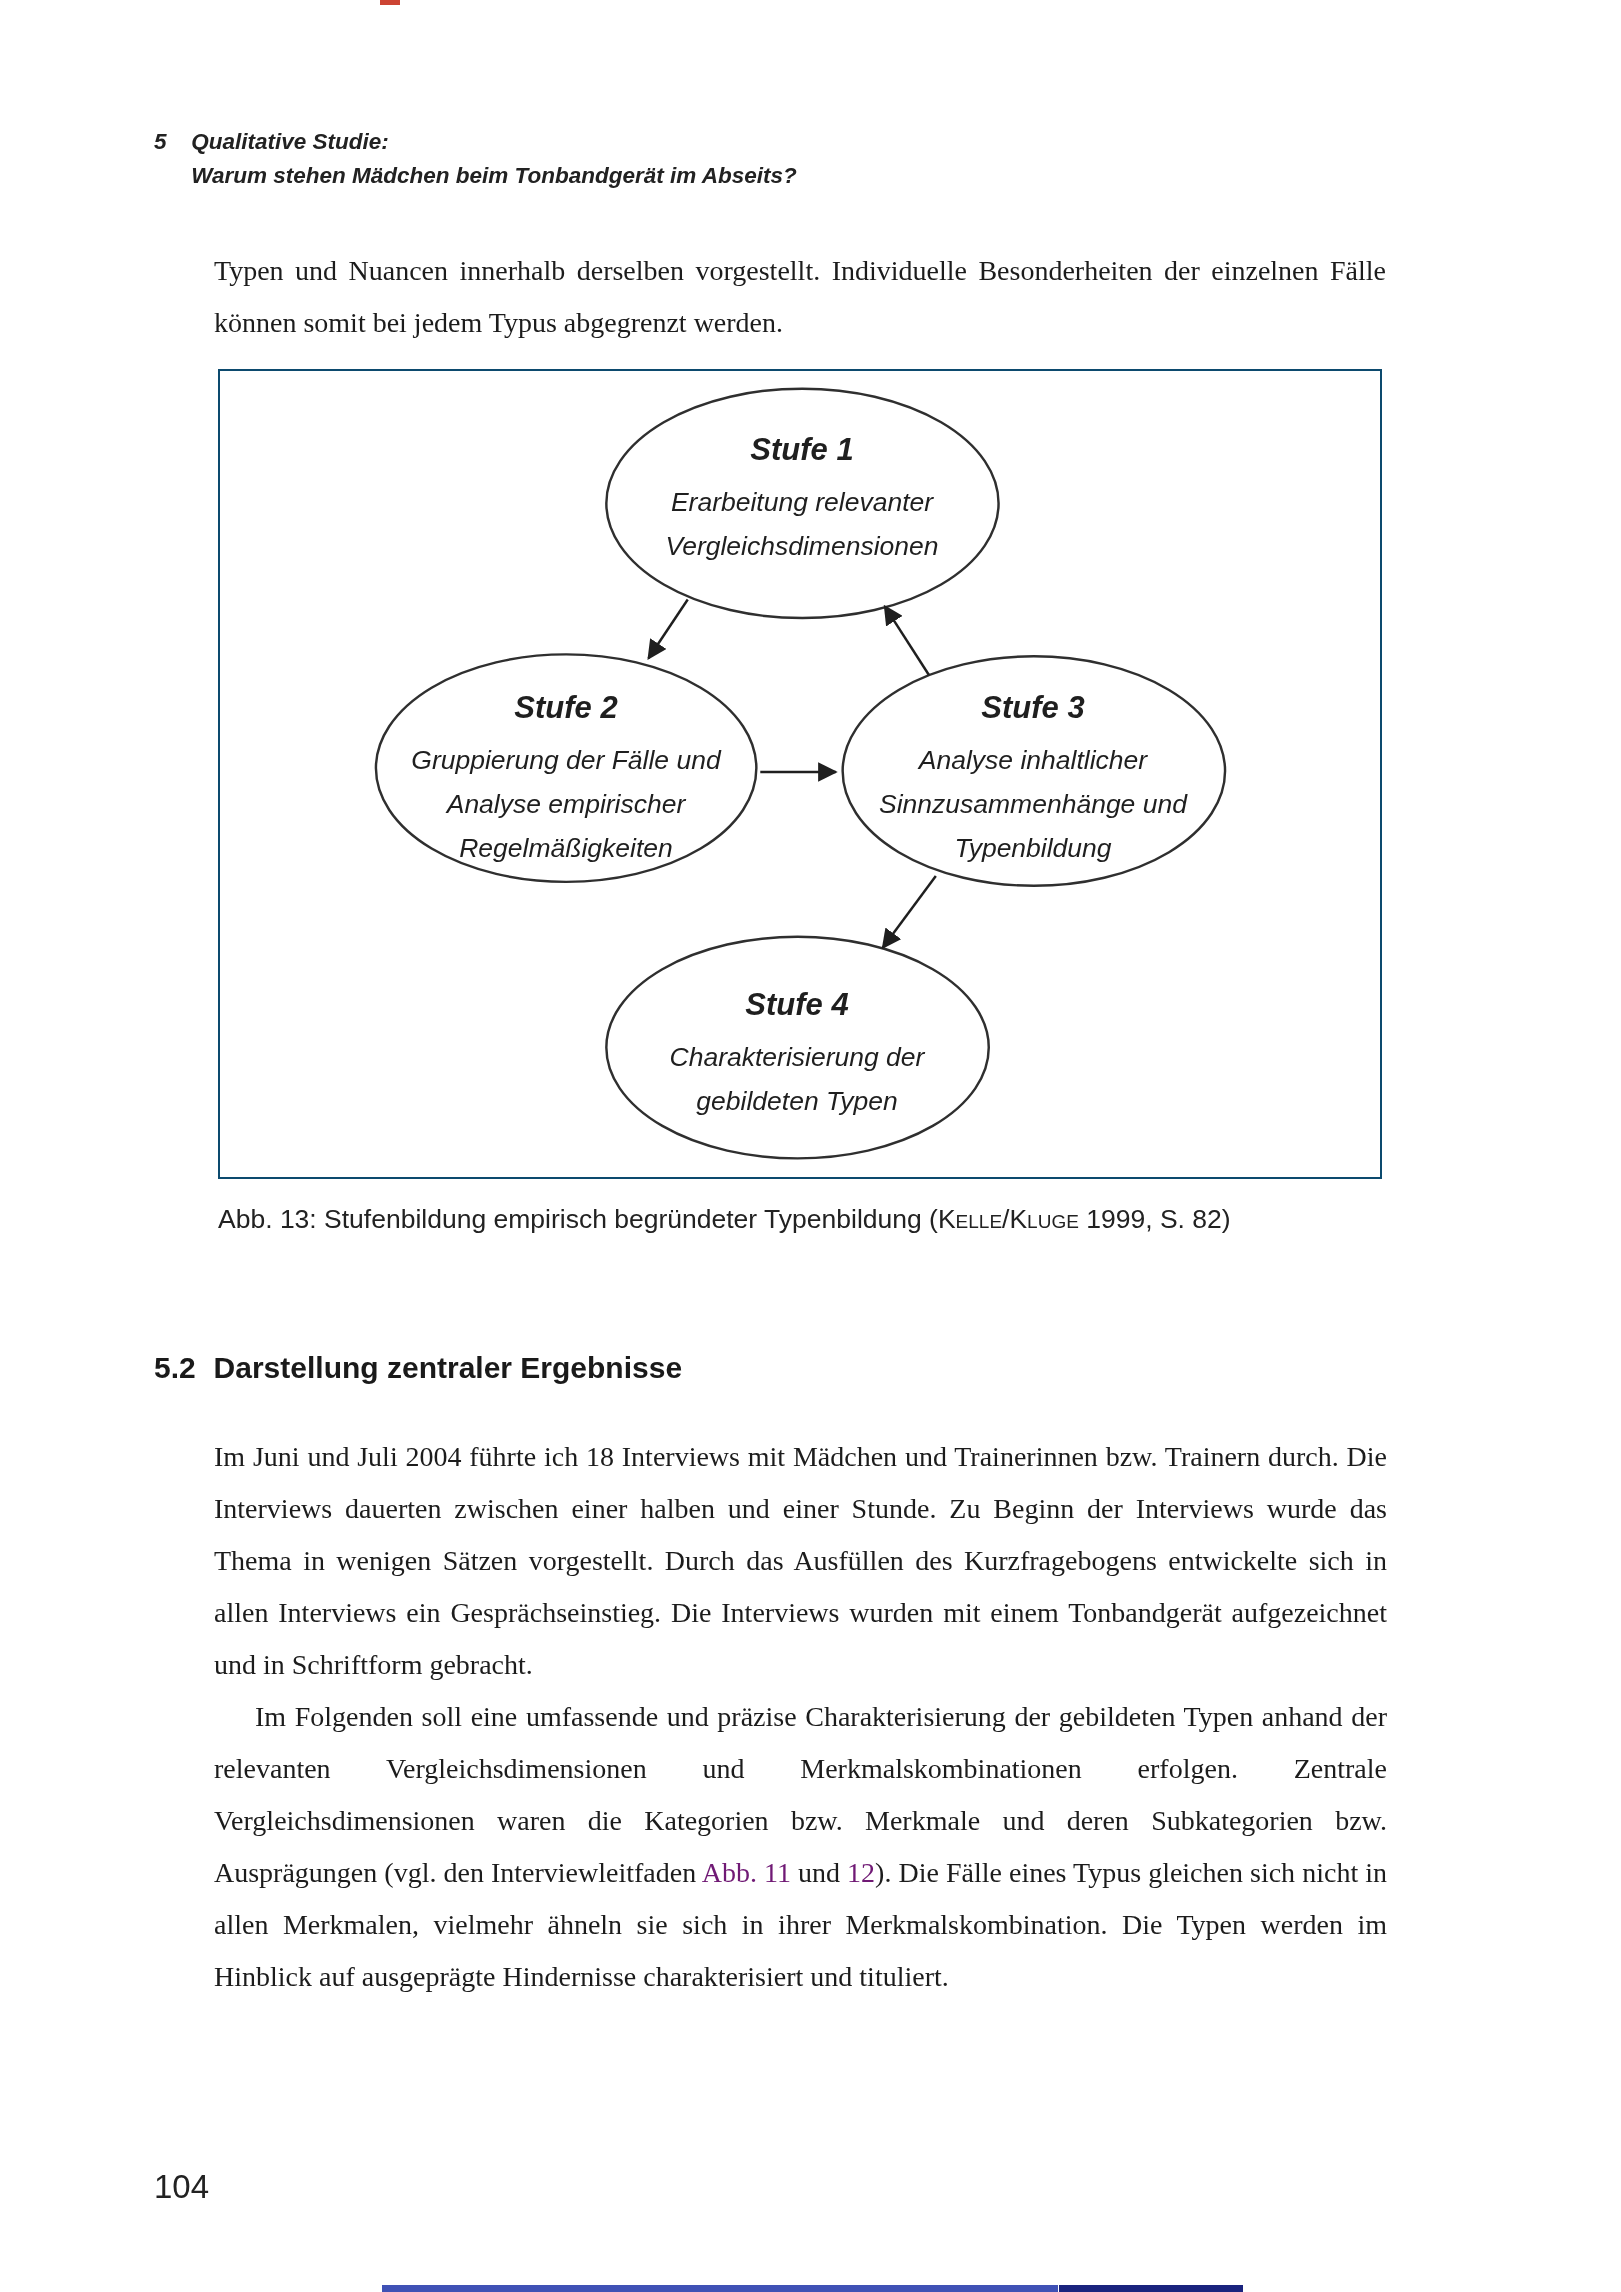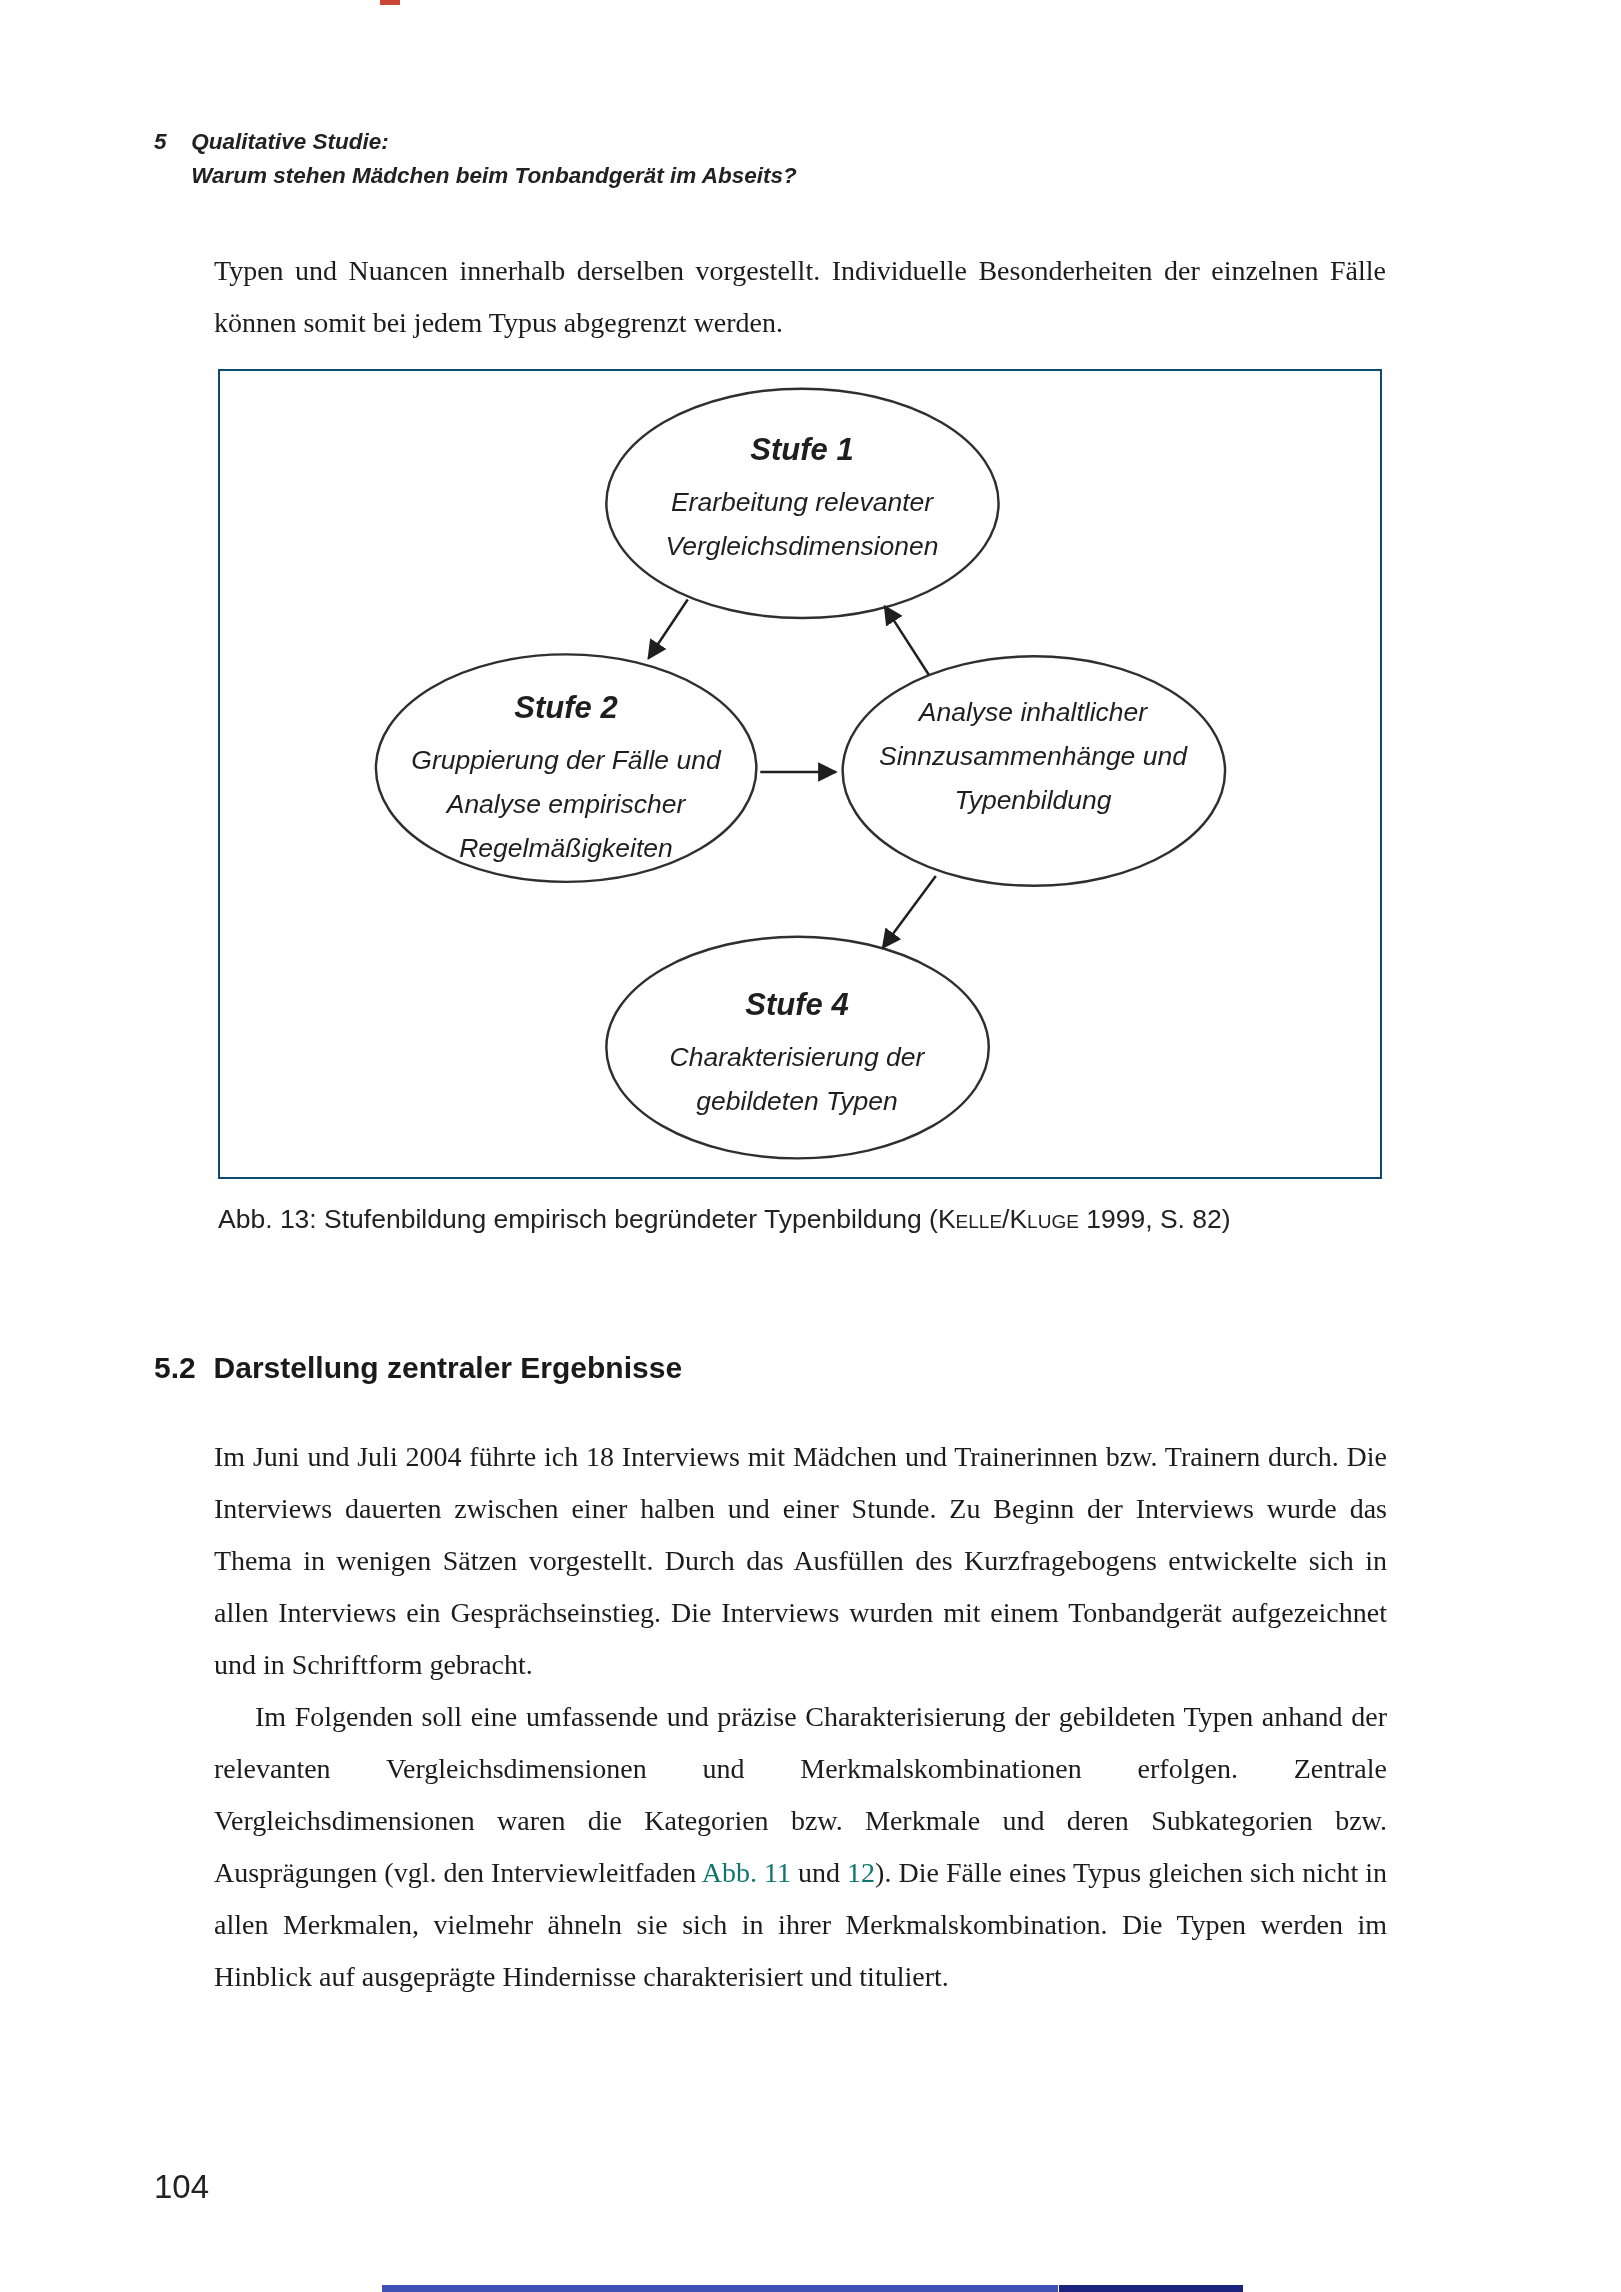--- a/index.html
+++ b/index.html
@@ -58,21 +58,21 @@
   }
   .section-heading .sec-num { width: 40px; }
 
   
   .body-text {
     position: absolute; left: 214px; top: 1431px; width: 1173px;
     font-size: 28px; line-height: 52px; text-align: justify;
   }
   .body-text p { margin: 0; }
   .body-text p.indent { text-indent: 41px; }
-  .xref { color: #0f766e; text-decoration: none; cursor: pointer; }
+  .xref { color: #701a75; text-decoration: none; cursor: pointer; }
 
   .page-number {
     position: absolute; left: 154px; top: 2168px;
     font-family: "Liberation Sans", sans-serif; font-size: 33px; color: #222;
   }
 
   
   .artifact-top {
     position: absolute; left: 380px; top: 0; width: 19.6px; height: 4.9px;
     background: #cc4433;
@@ -125,20 +125,21 @@
       <div class="node-text">Erarbeitung relevanter
 Vergleichsdimensionen</div>
     </div>
     <div class="node" style="left:101px; top:319px;">
       <div class="node-title">Stufe 2</div>
       <div class="node-text">Gruppierung der Fälle und
 Analyse empirischer
 Regelmäßigkeiten</div>
     </div>
     <div class="node" style="left:568px; top:319px;">
+      <div class="node-title">Stufe 3</div>
       <div class="node-text">Analyse inhaltlicher
 Sinnzusammenhänge und
 Typenbildung</div>
     </div>
     <div class="node" style="left:332px; top:616px;">
       <div class="node-title">Stufe 4</div>
       <div class="node-text">Charakterisierung der
 gebildeten Typen</div>
     </div>
   </div>

